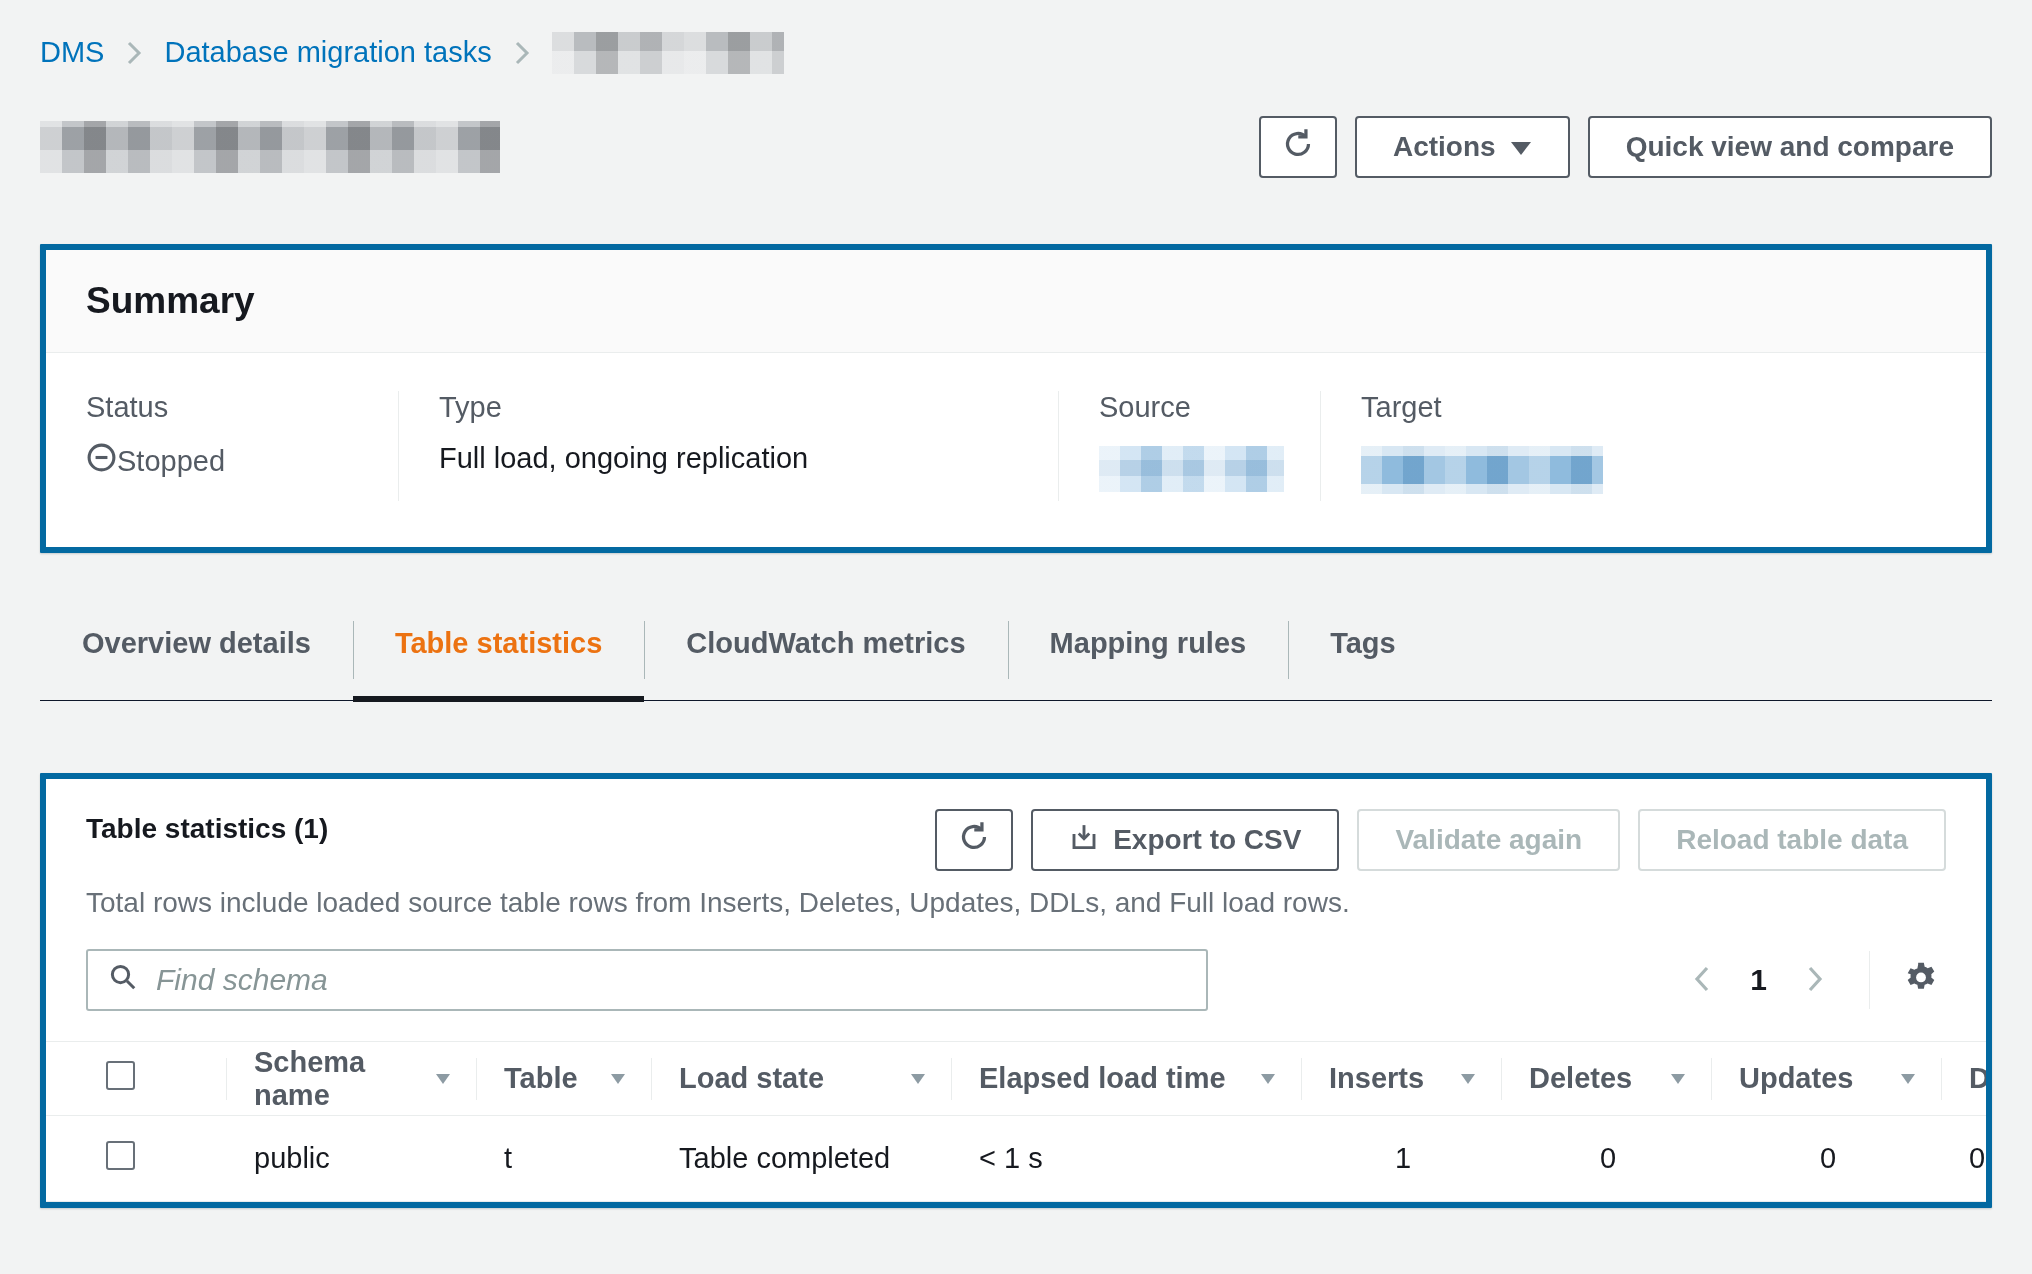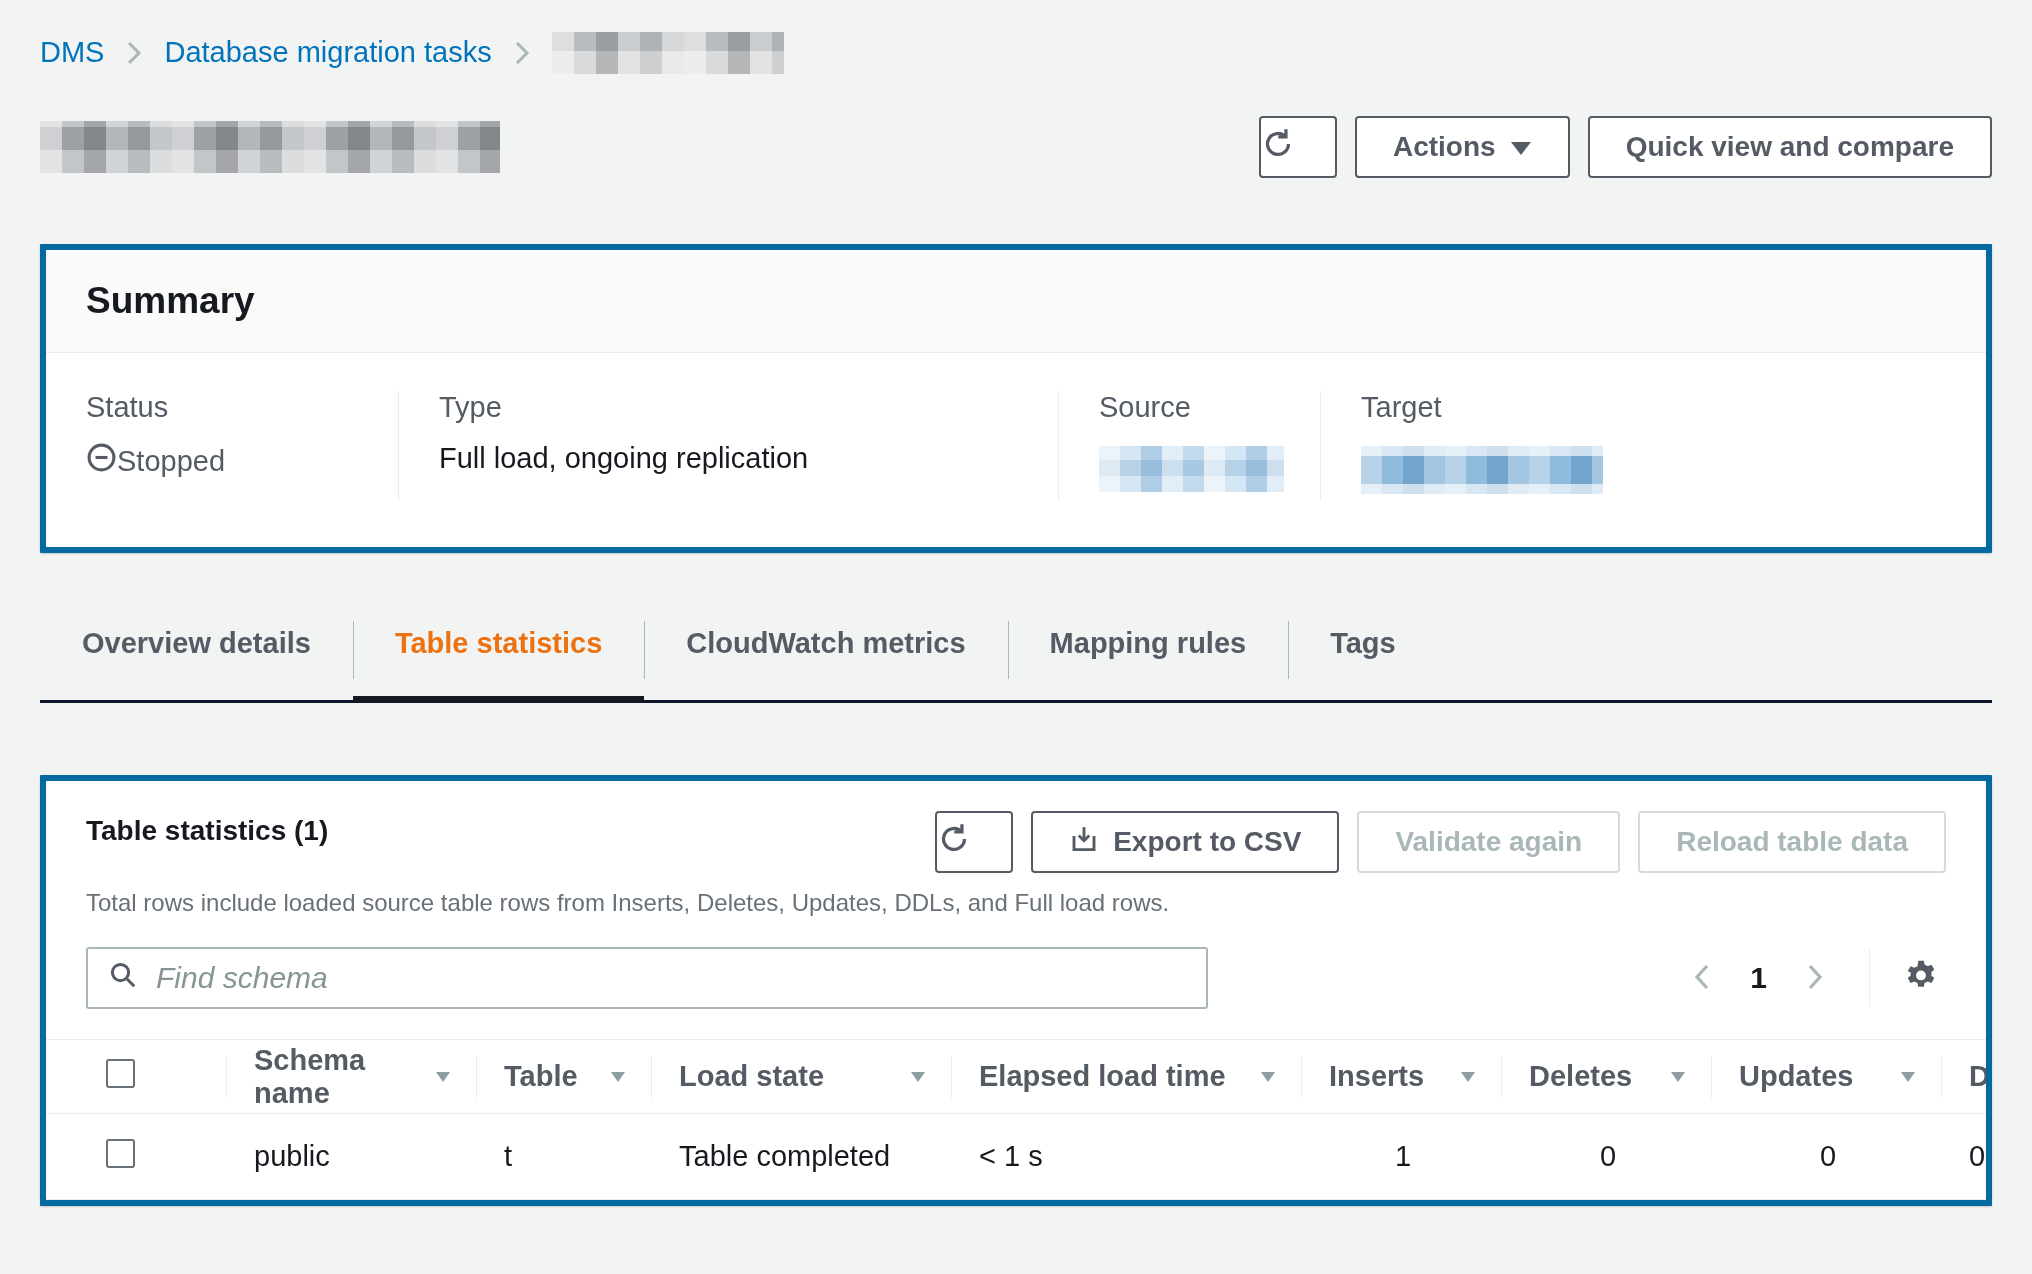--- a/index.html
+++ b/index.html
@@ -44,21 +44,21 @@
         rgba(28,100,160,.25) 42px 63px, rgba(255,255,255,.18) 63px 84px);
   }
 
   
   .title-row { display:flex; justify-content:space-between; align-items:center; margin-top:42px; }
   .title-redact { width:460px; height:52px; }
   .title-buttons { display:flex; gap:18px; align-items:center; }
 
   
   .btn {
-    display:inline-flex; align-items:center; justify-content:flex-start; gap:14px;
+    display:inline-flex; align-items:center; justify-content:center; gap:14px;
     height:62px; padding:0 36px; background:#fff;
     border:2px solid #545b64; border-radius:4px;
     font-weight:bold; font-size:28px; color:#545b64; cursor:pointer;
     font-family:"Liberation Sans", sans-serif;
   }
   .btn.icon-only { width:78px; padding:0; }
   .btn.disabled { border-color:#d5dbdb; color:#aab7b8; cursor:default; }
 
   
   .panel {
@@ -76,36 +76,36 @@
   .sum-col.c2 { width:660px; }
   .sum-col.c3 { width:262px; }
   .sum-col.c4 { flex:1; }
   .sum-label { color:#545b64; font-size:29px; margin-bottom:18px; }
   .sum-value { font-size:29px; color:#16191f; }
   .status-value { display:flex; align-items:center; color:#545b64; }
   .sum-redact-src { width:185px; height:46px; margin-top:4px; }
   .sum-redact-tgt { width:242px; height:48px; margin-top:4px; }
 
   
-  .tabs { display:flex; margin-top:64px; border-bottom:3px solid #0f172a; }
+  .tabs { display:flex; margin-top:64px; border-bottom:1px solid #0f172a; }
   .tab { position:relative; padding:10px 42px 40px 42px; font-size:29px; font-weight:bold; color:#545b64; cursor:pointer; }
   .tab:not(:first-child)::before {
     content:""; position:absolute; left:0; top:4px; height:58px; width:1px; background:#aab7b8;
   }
   .tab.active { color:#ec7211; }
   .tab.active::after {
     content:""; position:absolute; left:0; right:0; bottom:-2px; height:6px; background:#16191f;
   }
 
   
   .stats-panel { margin-top:72px; }
   .tp-head { display:flex; justify-content:space-between; align-items:flex-start; padding:30px 40px 0 40px; }
   .tp-head h2 { margin:4px 0 0 0; font-size:28px; font-weight:bold; }
   .tp-buttons { display:flex; gap:18px; align-items:center; }
-  .tp-desc { padding:16px 40px 30px 40px; color:#687078; font-size:24px; }
+  .tp-desc { padding:16px 40px 30px 40px; color:#687078; font-size:28px; }
 
   .tp-controls { display:flex; justify-content:space-between; align-items:center; padding:0 40px 30px 40px; }
   .search-box {
     width:1122px; height:62px; border:2px solid #aab7b8; border-radius:3px; background:#fff;
     display:flex; align-items:center; padding:0 20px; gap:16px;
   }
   .search-box input {
     border:none; outline:none; flex:1; font-size:30px; font-family:"Liberation Sans", sans-serif;
     color:#16191f; background:transparent;
   }

